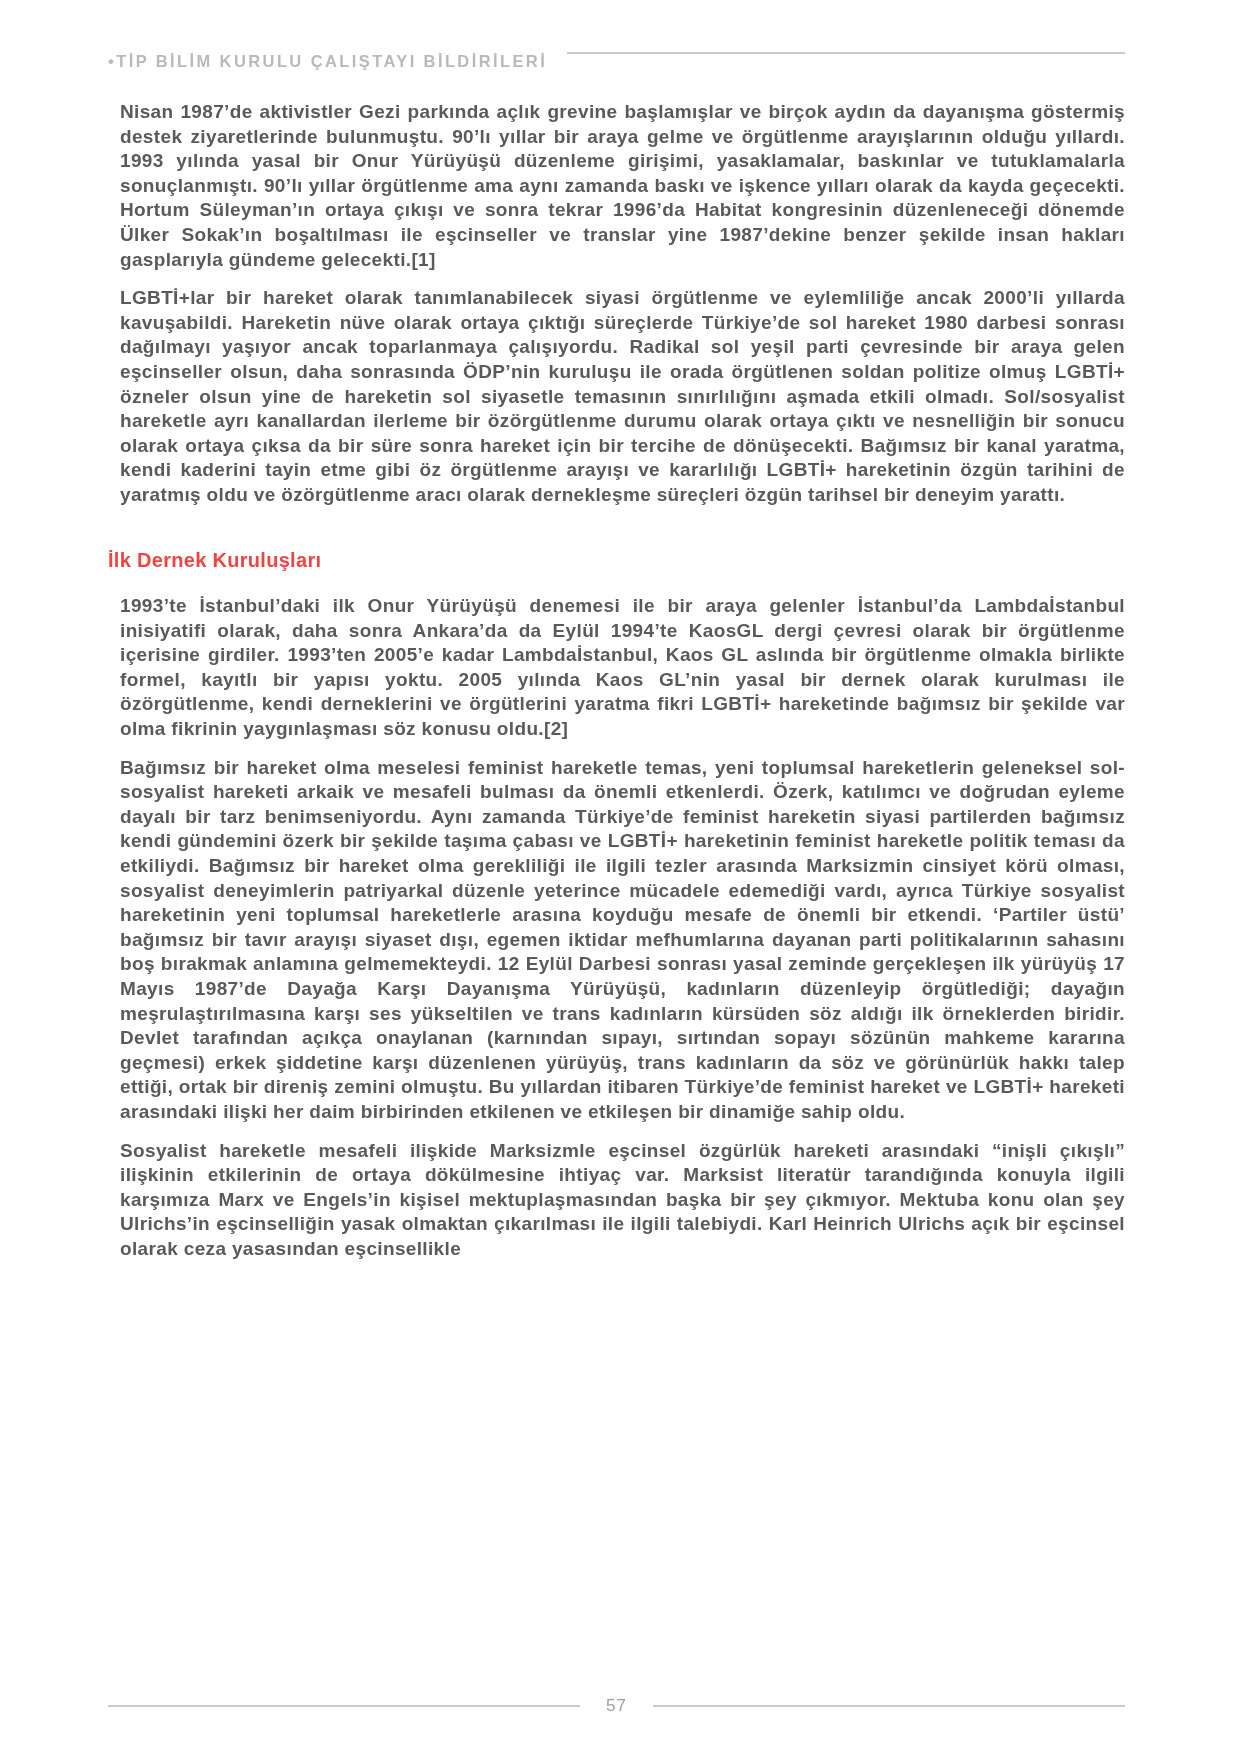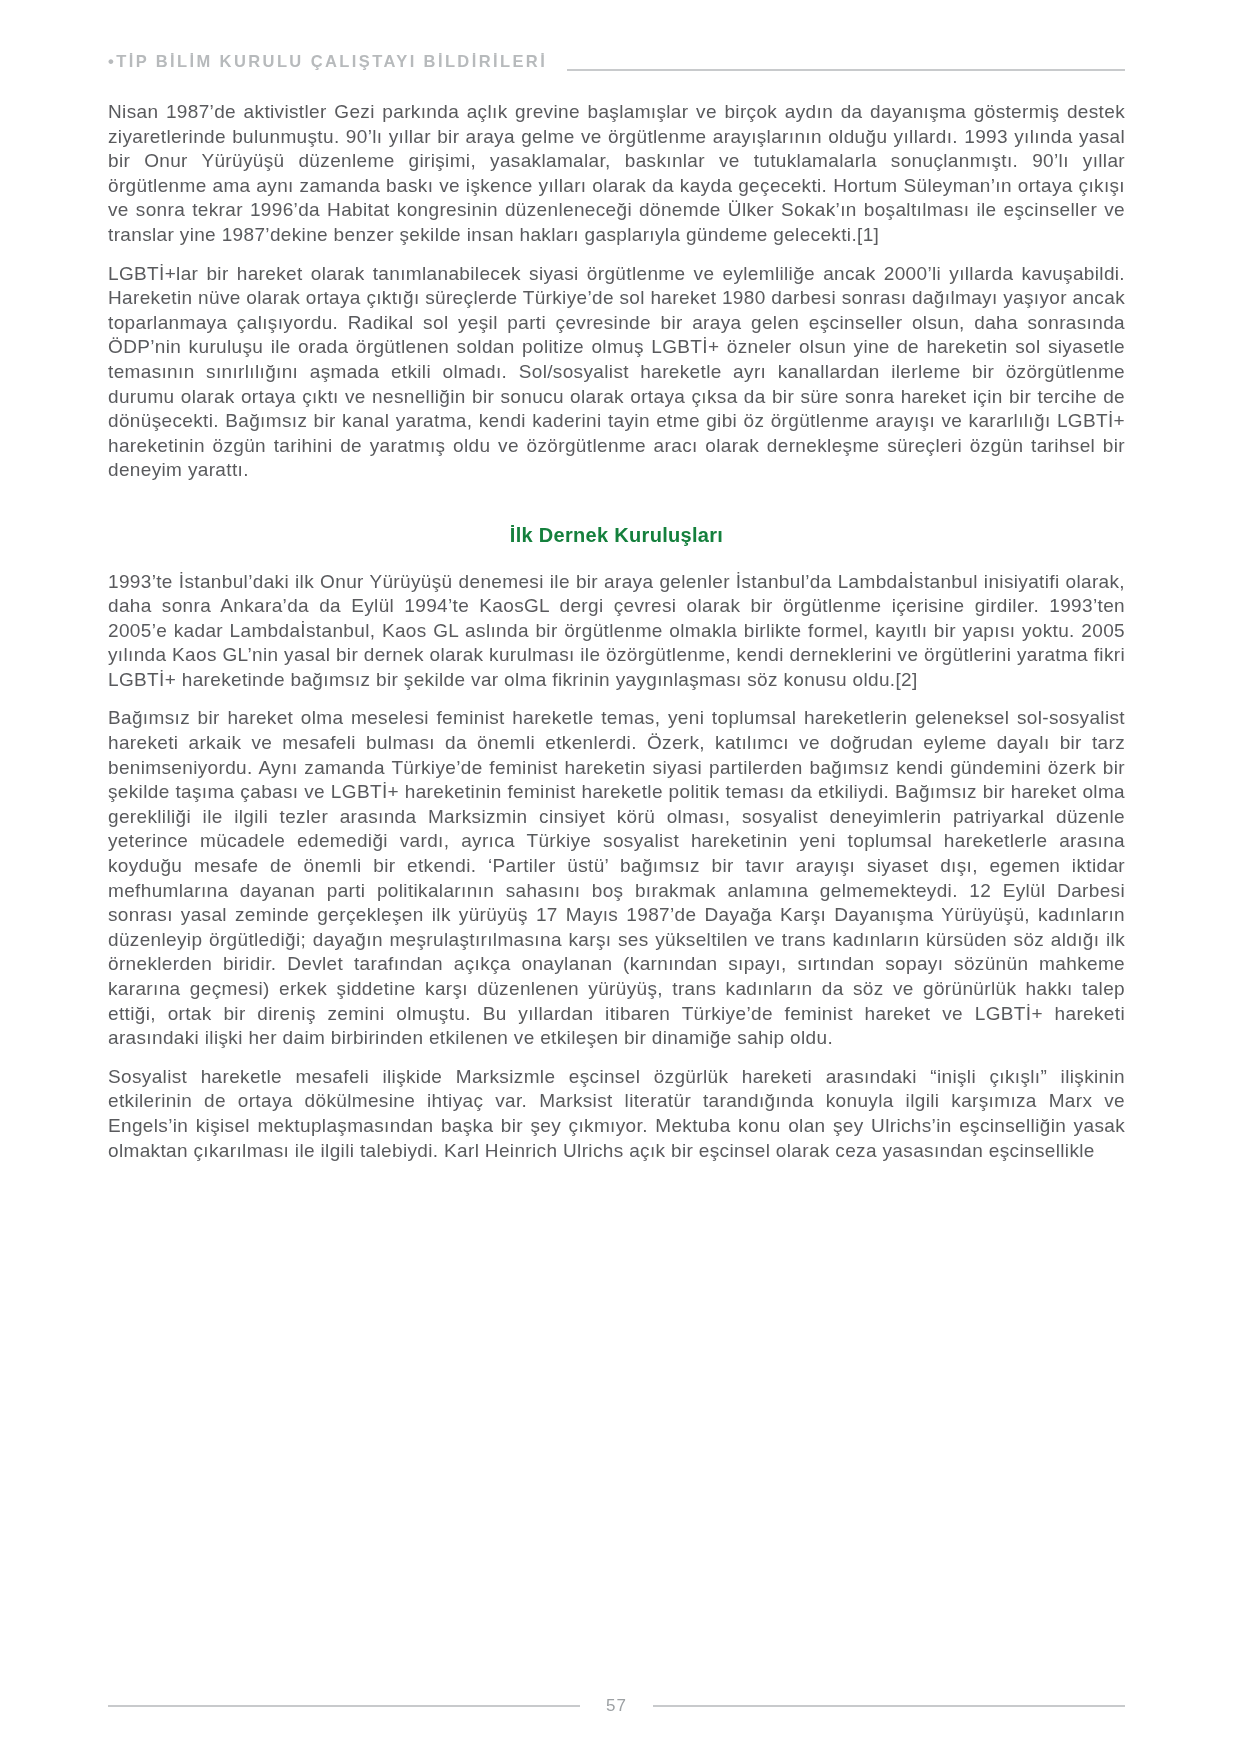--- a/index.html
+++ b/index.html
@@ -18,21 +18,21 @@
     box-sizing: border-box;
     overflow: hidden;
   }
   
   .page-header {
     position: absolute;
     top: 52px;
     left: 108px;
     right: 116px;
     display: flex;
-    align-items: flex-end;
+    align-items: flex-start;
     gap: 20px;
   }
   .page-header .header-title {
     color: #b7babc;
     font-size: 16.5px;
     font-weight: 700;
     letter-spacing: 2.4px;
     white-space: nowrap;
   }
   .page-header .header-rule {
@@ -46,29 +46,30 @@
     top: 100px;
     left: 108px;
     width: 1017px;
     color: #595a5d;
     font-size: 19px;
     line-height: 24.6px;
     letter-spacing: 0.35px;
     text-align: justify;
   }
   .doc-body p {
-    margin: 0 0 14px 0;
+    margin: 0 0 14px 12px;
+    font-weight: bold;
   }
   .doc-body h2.section-heading {
     margin: 40px 0 22px 0;
     font-size: 20px;
     font-weight: 700;
-    color: #15803d;
+    color: #ef4444;
     letter-spacing: 0.3px;
-    text-align: center;
+    text-align: left;
   }
   
   .page-footer {
     position: absolute;
     bottom: 38px;
     left: 108px;
     right: 116px;
     display: flex;
     align-items: center;
     gap: 26px;

